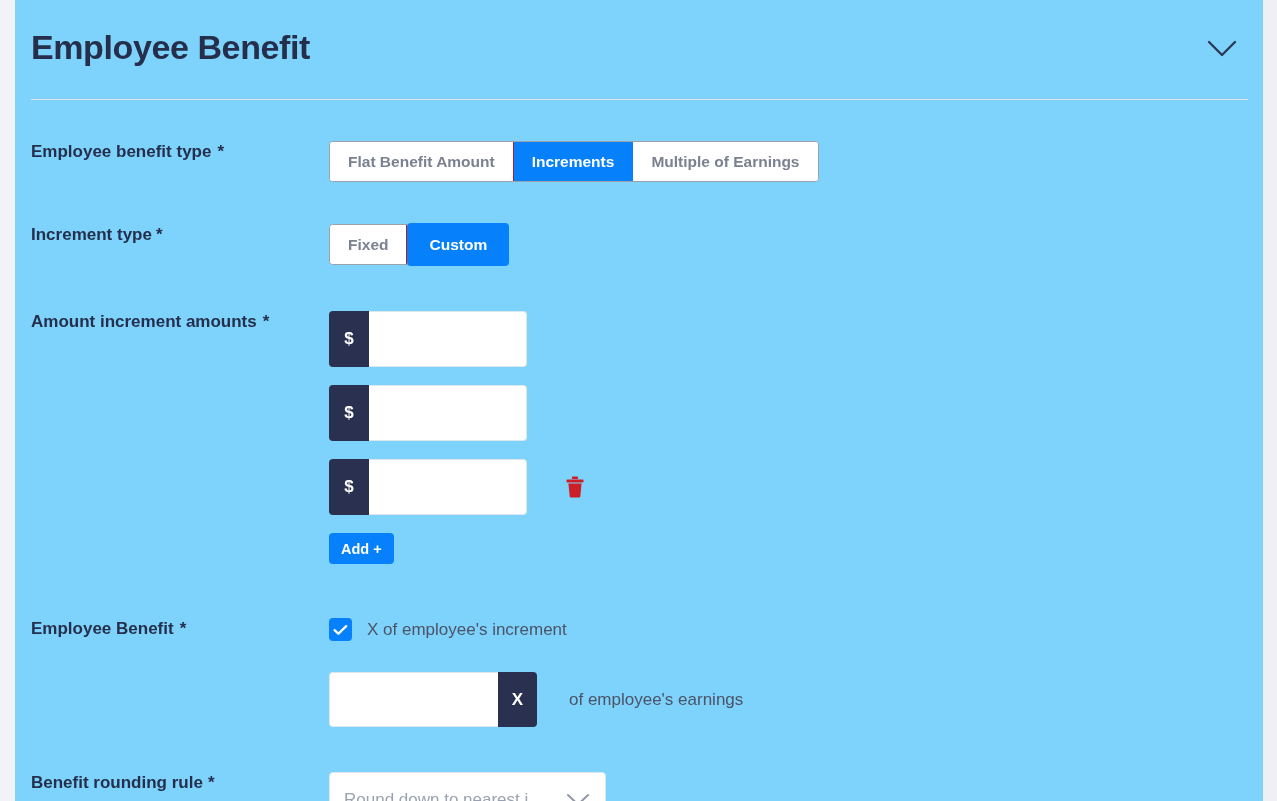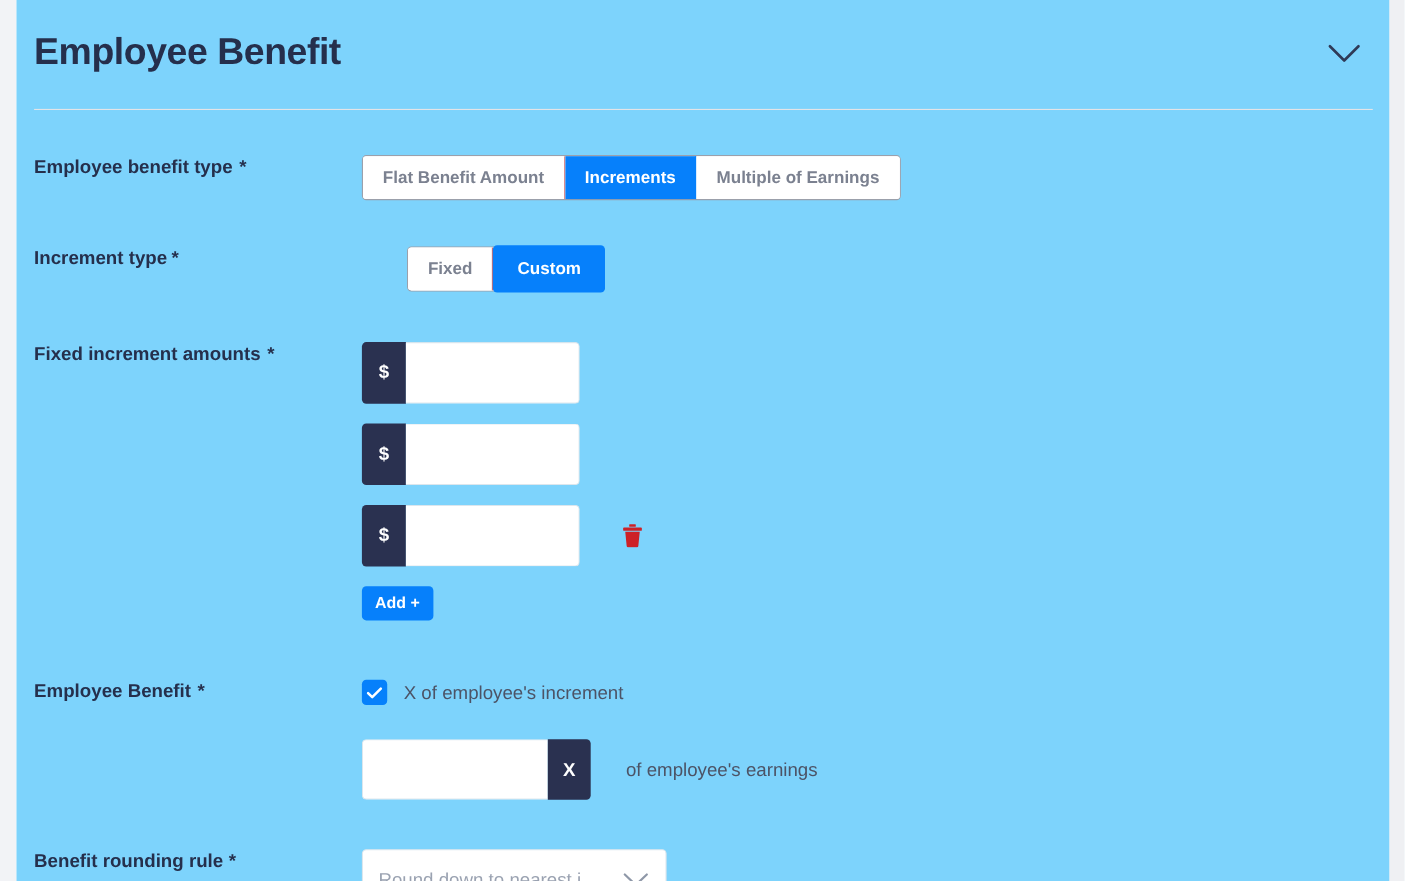--- a/index.html
+++ b/index.html
@@ -312,35 +312,35 @@
         </div>
         <div class="row-control">
           <div class="segmented three">
             <div class="seg">Flat Benefit Amount</div>
             <div class="seg active">Increments</div>
             <div class="seg">Multiple of Earnings</div>
           </div>
         </div>
       </div>
 
-      <div class="row" style="margin-top:42px;gap:41px;">
+      <div class="row" style="margin-top:42px;">
         <div class="row-label">
           <span>Increment type</span><span class="req" style="margin-left:4px;">*</span>
         </div>
         <div class="row-control">
           <div class="segmented two">
             <div class="seg">Fixed</div>
             <div class="seg active" style="padding:0 22px;">Custom</div>
           </div>
         </div>
       </div>
 
       <div class="row" style="margin-top:46px;">
         <div class="row-label">
-          <span>Fixed increment amounts</span><span class="req" style="margin-left:6px;">*</span>
+          <span>Amount increment amounts</span><span class="req" style="margin-left:6px;">*</span>
         </div>
         <div class="row-control">
 
           <div class="increment-line">
             <div class="input-group">
               <div class="affix prefix">$</div>
               <input class="text-input" type="text" value="" placeholder="" style="">
             </div>
           </div>
 

